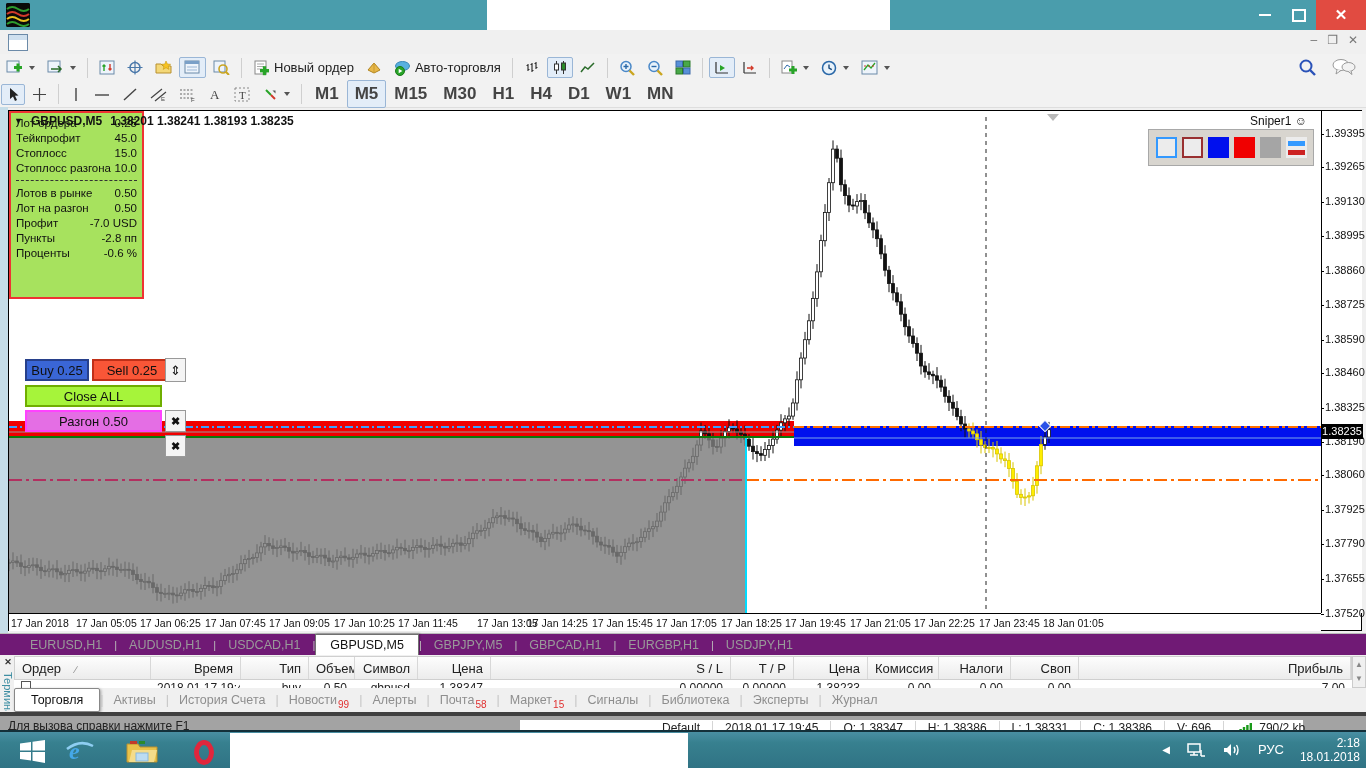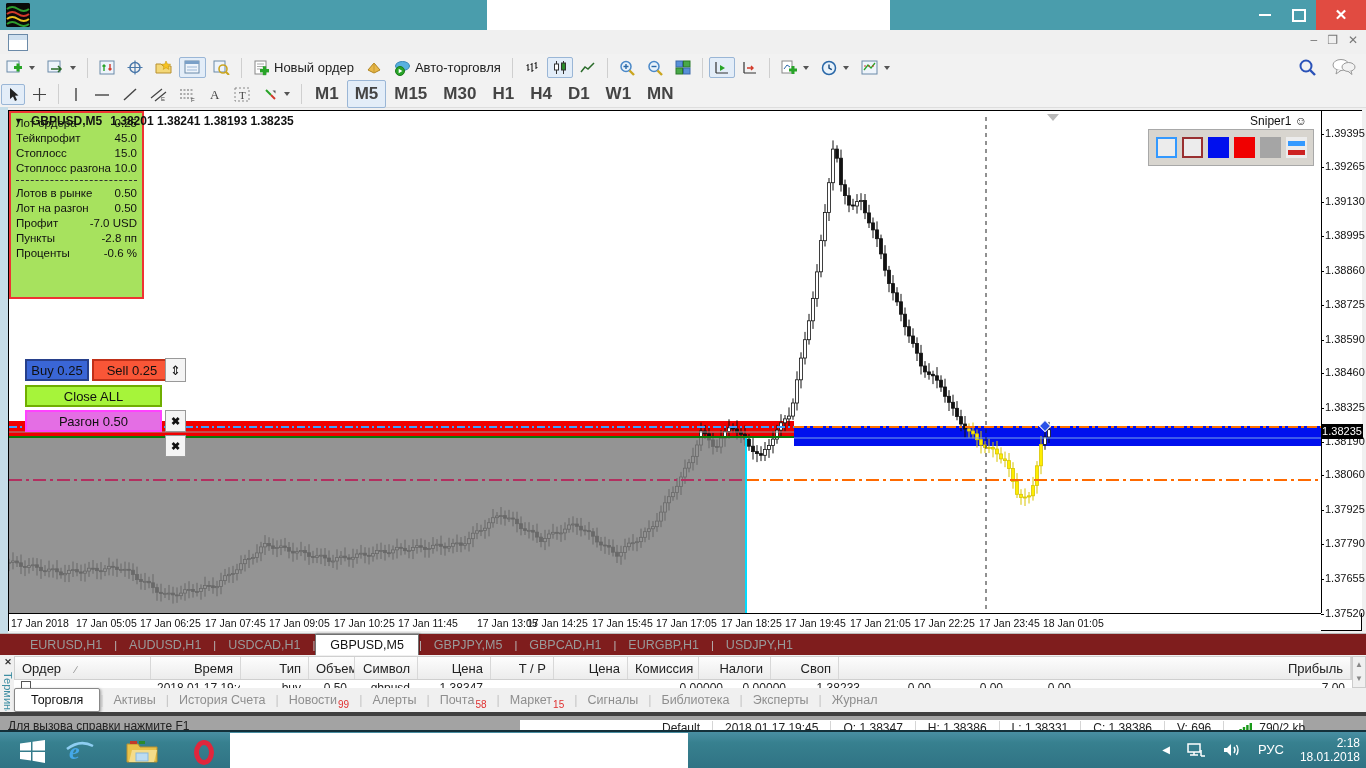--- a/index.html
+++ b/index.html
@@ -65,21 +65,21 @@
   #btn-razgon{left:16px;top:299px;width:137px;height:22px;background:var(--c-razgon,#e46ee4);border:2px solid #ff42ff;}
   .xbtn{position:absolute;width:21px;height:22px;background:#f4f4f4;border:1px solid #999;box-sizing:border-box;
         display:flex;align-items:center;justify-content:center;font-size:11px;font-weight:bold;color:#111;}
   #xbtn1{left:156px;top:299px;} #xbtn2{left:156px;top:324px;}
   #info-panel{left:16px;top:322px;width:135px;height:188px;background:rgba(160,224,80,.92);
               border:2px solid #e33;box-sizing:border-box;padding:3px 5px;font-size:11.5px;color:#111;}
   .ip-row{display:flex;justify-content:space-between;height:15px;line-height:15px;}
   .ip-div{border-top:1px dashed #333;margin:4px 0 5px 0;}
   
   
-  #chart-tabs{left:0;top:633px;width:1366px;height:22px;background:#7f1d1d;border-top:1px solid #bbb;display:flex;align-items:flex-end;padding-left:18px;box-sizing:border-box;}
+  #chart-tabs{left:0;top:633px;width:1366px;height:22px;background:#701a75;border-top:1px solid #bbb;display:flex;align-items:flex-end;padding-left:18px;box-sizing:border-box;}
   .ctab{font-size:12.5px;color:#9a9a9a;padding:3px 12px;}
   .ctab.active{background:#fff;color:#111;border:1px solid #707070;border-bottom:none;padding:3px 14px;margin-bottom:0;box-shadow:1px -1px 2px rgba(0,0,0,.25);}
   .ctab-sep{color:#bbb;font-size:11px;padding-bottom:4px;}
   
   #terminal{left:0;top:655px;width:1366px;height:57px;background:#f0f0f0;}
   #term-x{left:2px;top:1px;width:12px;height:12px;font-size:9px;font-weight:bold;color:#333;display:flex;align-items:center;justify-content:center;}
   #term-vlabel{left:1px;top:16px;width:13px;height:40px;overflow:hidden;}
   #term-vlabel span{display:block;transform:rotate(90deg);transform-origin:6px 7px;font-size:11px;color:#3f8ea3;white-space:nowrap;}
   #term-header{left:14px;top:1px;width:1338px;height:24px;background:linear-gradient(#fdfdfd,#ececec);border:1px solid #cfcfcf;box-sizing:border-box;display:flex;}
   .th{box-sizing:border-box;border-right:1px solid #d8d8d8;font-size:13px;color:#222;padding:4px 7px 0 7px;text-align:right;white-space:nowrap;overflow:hidden;}
@@ -1048,20 +1048,21 @@
   <div id="term-vlabel" class="abs">
       <span>Терминал</span>
     </div>
   <div id="term-header" class="abs">
       <span class="th first" style="width:136px;">Ордер<span class="sort">∕</span></span>
       <span class="th" style="width:90px;">Время</span>
       <span class="th" style="width:68px;">Тип</span>
       <span class="th" style="width:46px;text-align:right;">Объем</span>
       <span class="th" style="width:63px;">Символ</span>
       <span class="th" style="width:73px;">Цена</span>
+      <span class="th" style="width:240px;">S / L</span>
       <span class="th" style="width:63px;">T / P</span>
       <span class="th" style="width:74px;">Цена</span>
       <span class="th" style="width:71px;">Комиссия</span>
       <span class="th" style="width:72px;">Налоги</span>
       <span class="th" style="width:68px;">Своп</span>
       <span class="th" style="width:272px;flex:1;">Прибыль</span>
     </div>
   <div id="term-row" class="abs">
       <span class="td first" style="width:136px;"><span class="cb"></span></span>
       <span class="td" style="width:90px;">2018.01.17 19:45</span>

